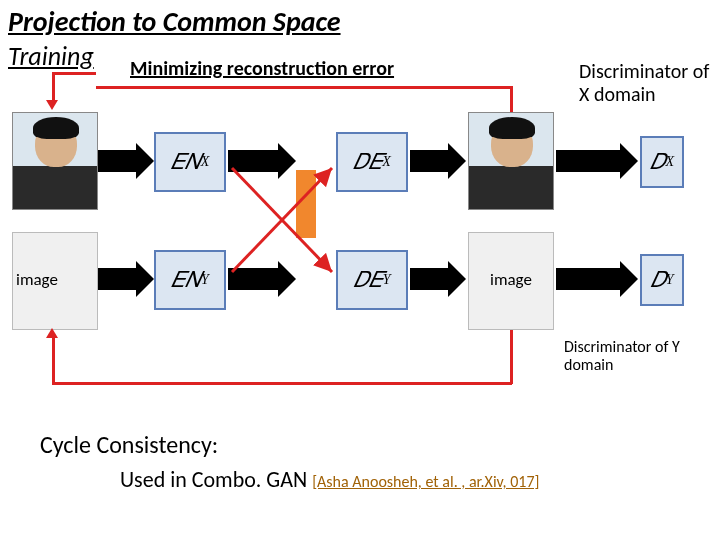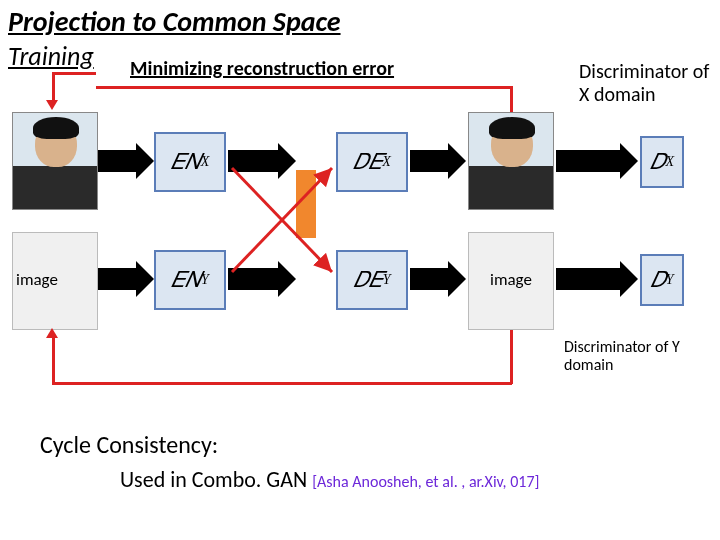--- a/index.html
+++ b/index.html
@@ -70,21 +70,22 @@
     font-size: 24px;
   }
   .usedin {
     position: absolute;
     top: 466px;
     left: 120px;
     font-size: 22px;
   }
   .cite {
     font-size: 16px;
-    color: #6d28d9;
+    color: #a16207;
+    text-decoration: underline;
   }
 
   
   .photo {
     position: absolute;
     width: 86px;
     height: 98px;
     border: 1px solid #888;
     background: linear-gradient(#dbe6ee 0%, #dbe6ee 55%, #2a2a2a 55%, #2a2a2a 100%);
   }

